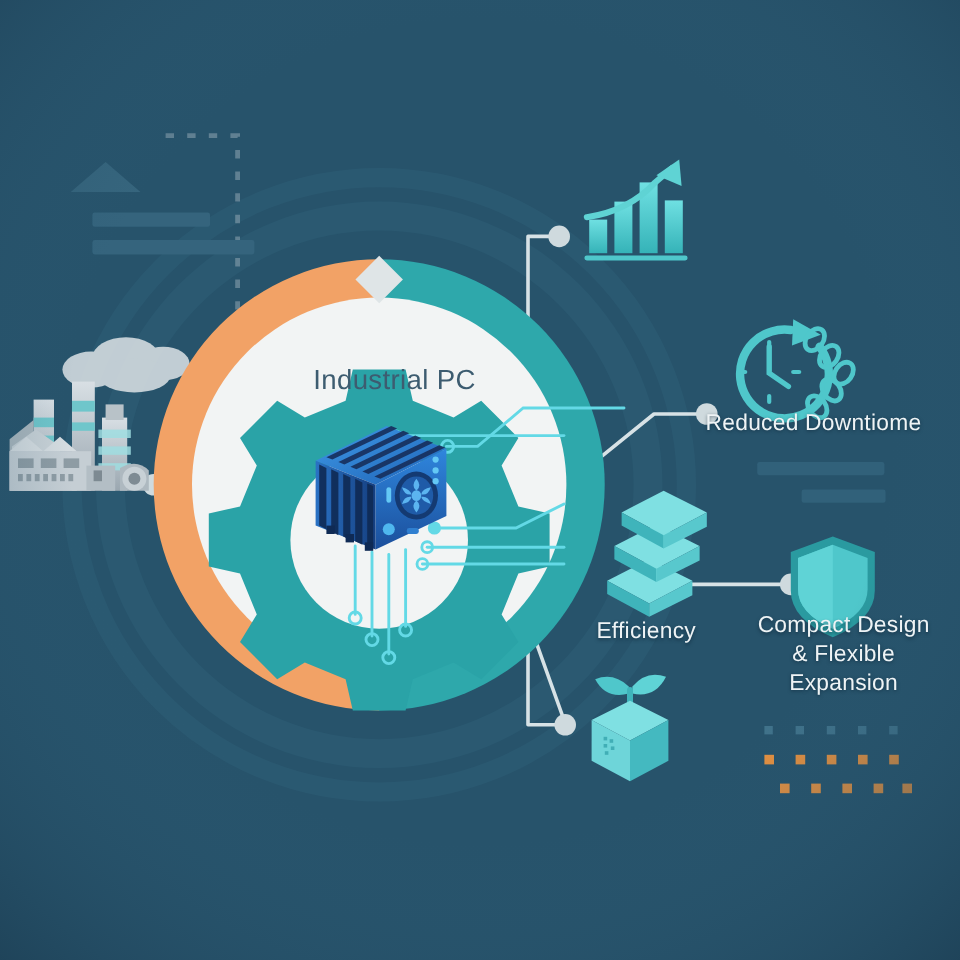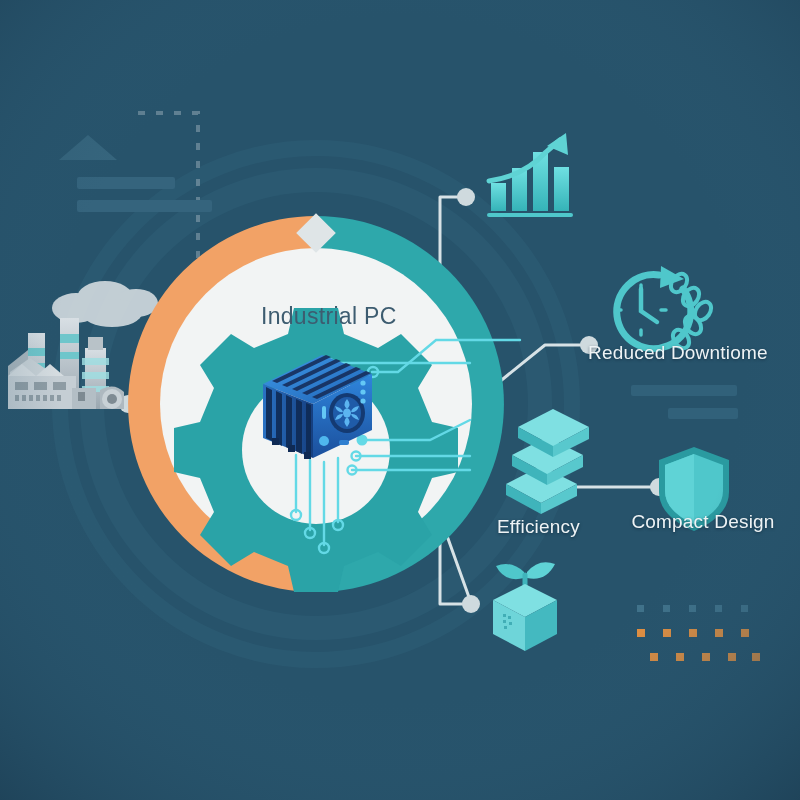--- a/index.html
+++ b/index.html
@@ -383,16 +383,17 @@
   <div class="center-label lbl-center">Industrial PC</div>
 
 
 
   <div class="label lbl-downtime">Reduced Downtiome</div>
 
   <div class="label lbl-scalability">Efficiency</div>
 
   <div class="label two-line lbl-compact">
     <span>Compact Design</span><br>
+    <span>&amp; Flexible Expansion</span>
   </div>
 
 
 </div>
 
 </body></html>

